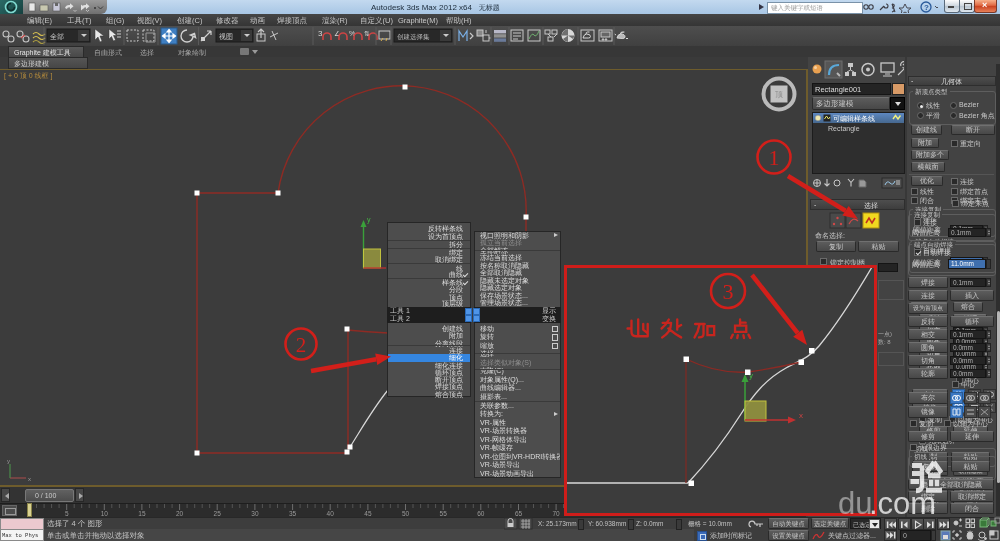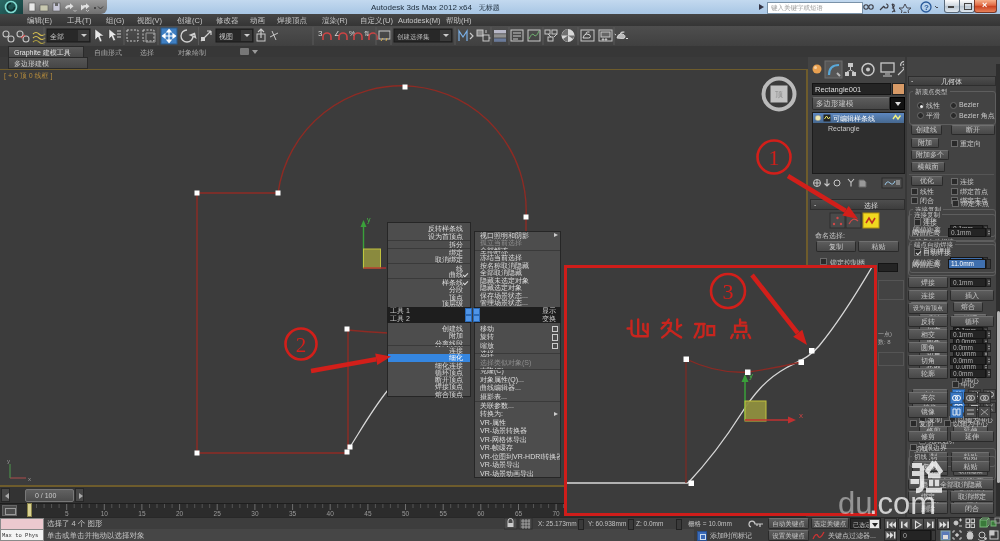--- a/index.html
+++ b/index.html
@@ -67,21 +67,21 @@
 <div class="tx" style="top:16px;left:27px;font-size:7.5px">编辑(E)</div>
 <div class="tx" style="top:16px;left:67px;font-size:7.5px">工具(T)</div>
 <div class="tx" style="top:16px;left:106px;font-size:7.5px">组(G)</div>
 <div class="tx" style="top:16px;left:137px;font-size:7.5px">视图(V)</div>
 <div class="tx" style="top:16px;left:177px;font-size:7.5px">创建(C)</div>
 <div class="tx" style="top:16px;left:216px;font-size:7.5px">修改器</div>
 <div class="tx" style="top:16px;left:250px;font-size:7.5px">动画</div>
 <div class="tx" style="top:16px;left:277px;font-size:7.5px">焊接顶点</div>
 <div class="tx" style="top:16px;left:322px;font-size:7.5px">渲染(R)</div>
 <div class="tx" style="top:16px;left:360px;font-size:7.5px">自定义(U)</div>
-<div class="tx" style="top:16px;left:398px;font-size:7.5px">Autodesk(M)</div>
+<div class="tx" style="top:16px;left:398px;font-size:7.5px">Graphite(M)</div>
 <div class="tx" style="top:16px;left:446px;font-size:7.5px">帮助(H)</div>
 
 <div id="toolbar" class="abs" style="left:0;top:26px;width:1000px;height:20px;background:linear-gradient(#4e4e4e,#404040);border-bottom:1px solid #2b2b2b">
 <svg width="1000" height="20">
  <g fill="none" stroke="#c2c2c2" stroke-width="1.1">
   <circle cx="6" cy="8" r="3"></circle>
         <circle cx="11" cy="13" r="3"></circle>
   <circle cx="20" cy="8" r="3"></circle>
         <circle cx="26" cy="13" r="3"></circle>
         <path d="M21,12 l4,-3" stroke="#d05050"></path>

